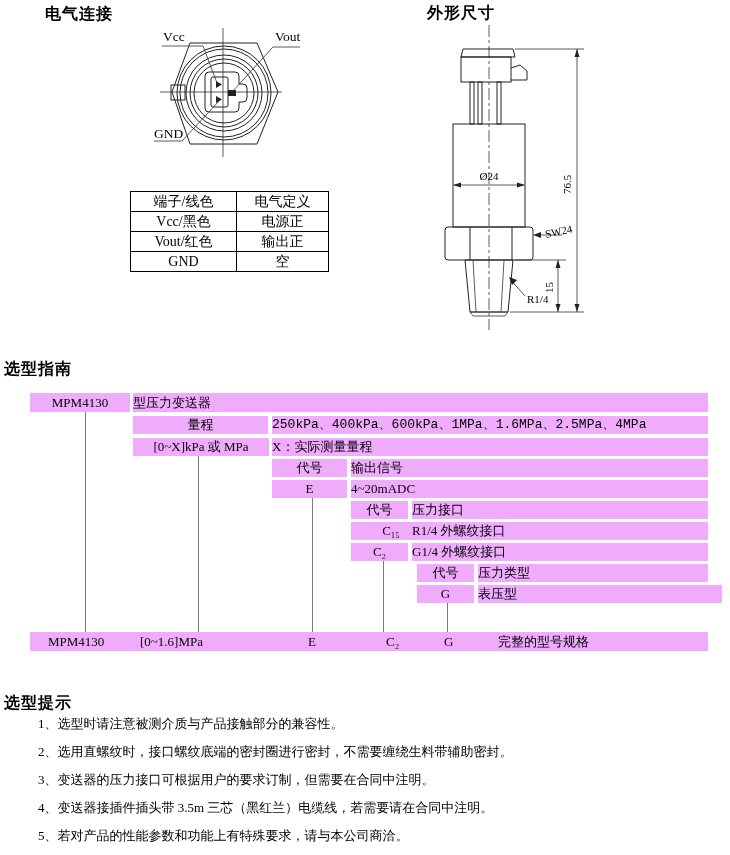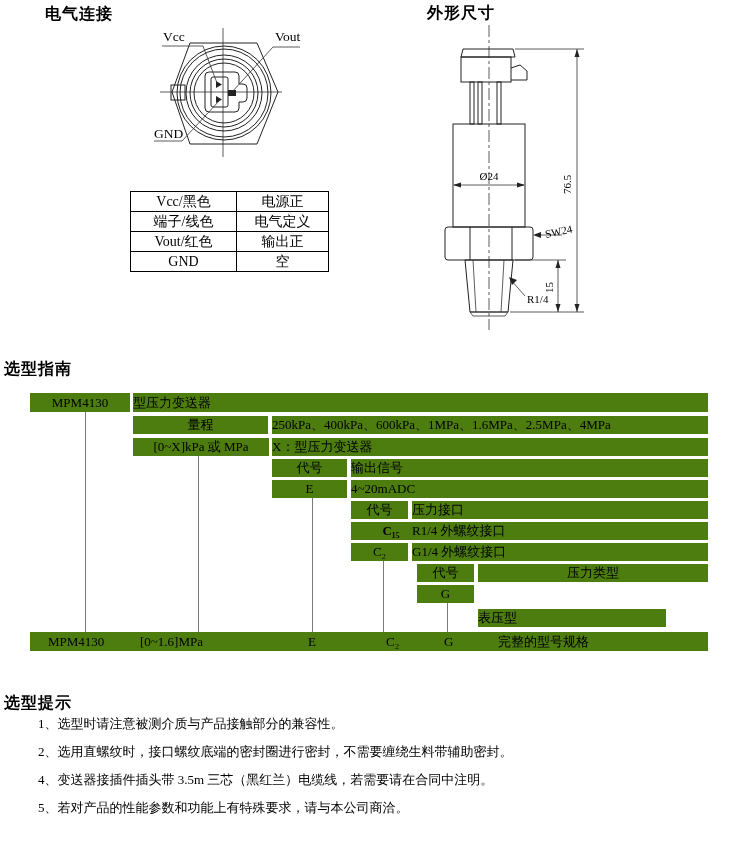--- a/index.html
+++ b/index.html
@@ -8,21 +8,21 @@
           font-family:"Liberation Serif","DejaVu Serif","DejaVu Sans",serif; color:#111;border-radius:12px; }
   .h1 { position:absolute; font-family:"Liberation Sans","DejaVu Sans",sans-serif;
         font-weight:700; font-size:16px; color:#000; white-space:nowrap; letter-spacing:1px; }
 
   
   .elec-table { position:absolute; left:130px; top:191px; border-collapse:collapse; table-layout:fixed; }
   .elec-table td { border:1.5px solid #000; text-align:center; font-size:14px; height:20px;
                    padding:0 4px; white-space:nowrap; color:#000; }
 
   
-  .cell { position:absolute; height:18px; background:#4d7c0f; font-size:13px; line-height:18px;
+  .cell { position:absolute; height:18px; background:#f0abfc; font-size:13px; line-height:18px;
           white-space:nowrap; color:#000; overflow:hidden; }
   .cc { text-align:center; }
   .cl { }
   .vline { position:absolute; width:1px; background:#7a7a7a; }
   .ex { height:19px; line-height:19px; }
   .ex span { position:absolute; top:0; }
 
   
   .tips-list { position:absolute; left:38px; top:717px; font-size:13px; color:#000; }
   .tip { height:14px; line-height:14px; margin-bottom:14px; white-space:nowrap; }
@@ -132,70 +132,70 @@
     </g>
   </svg>
 
   <table class="elec-table">
     <colgroup>
         <col style="width:106px">
         <col style="width:92px">
       </colgroup>
     <tbody>
         <tr>
+      <td>端子/线色</td>
+      <td>电气定义</td>
+    </tr>
+    <tr>
       <td>Vcc/黑色</td>
       <td>电源正</td>
-    </tr>
-    <tr>
-      <td>端子/线色</td>
-      <td>电气定义</td>
     </tr>
     <tr>
       <td>Vout/红色</td>
       <td>输出正</td>
     </tr>
     <tr>
       <td>GND</td>
       <td>空</td>
     </tr>
   </tbody>
     </table>
 
   <div class="h1" style="left:4px; top:359px;">选型指南</div>
 
   <div>
     <div class="cell cc" style="left:30px;  top:393px; width:100px; height:19px; line-height:19px;">MPM4130</div>
     <div class="cell cl" style="left:133px; top:393px; width:575px; height:19px; line-height:19px;">型压力变送器</div>
 
     <div class="cell cc" style="left:133px; top:416px; width:135px;">量程</div>
-    <div class="cell cl" style="left:272px; top:416px; width:436px;">250kPa、400kPa、600kPa、1MPa、1.6MPa、2.5MPa、4MPa</div>
+    <div class="cell cl" style="left:272px; top:416px; width:436px;font-family:Liberation Mono, monospace;">250kPa、400kPa、600kPa、1MPa、1.6MPa、2.5MPa、4MPa</div>
 
     <div class="cell cc" style="left:133px; top:438px; width:136px;">[0~X]kPa 或 MPa</div>
-    <div class="cell cl" style="left:272px; top:438px; width:436px;">X：型压力变送器</div>
+    <div class="cell cl" style="left:272px; top:438px; width:436px;">X：实际测量量程</div>
 
     <div class="cell cc" style="left:272px; top:459px; width:75px;">代号</div>
     <div class="cell cl" style="left:351px; top:459px; width:357px;">输出信号</div>
 
     <div class="cell cc" style="left:272px; top:480px; width:75px;">E</div>
     <div class="cell cl" style="left:351px; top:480px; width:357px;">4~20mADC</div>
 
     <div class="cell cc" style="left:351px; top:501px; width:57px;">代号</div>
     <div class="cell cl" style="left:412px; top:501px; width:296px;">压力接口</div>
 
-    <div class="cell cc" style="left:351px; top:522px; width:80px;font-weight:bold;">C₁₅</div>
+    <div class="cell cc" style="left:351px; top:522px; width:80px;">C₁₅</div>
     <div class="cell cl" style="left:412px; top:522px; width:296px;">R1/4 外螺纹接口</div>
 
     <div class="cell cc" style="left:351px; top:543px; width:57px;">C₂</div>
     <div class="cell cl" style="left:412px; top:543px; width:296px;">G1/4 外螺纹接口</div>
 
     <div class="cell cc" style="left:417px; top:564px; width:57px;">代号</div>
-    <div class="cell cl" style="left:478px; top:564px; width:230px;text-align:center;">压力类型</div>
+    <div class="cell cl" style="left:478px; top:564px; width:230px;">压力类型</div>
 
     <div class="cell cc" style="left:417px; top:585px; width:57px;">G</div>
-    <div class="cell cl" style="left:478px; top:585px; width:188px;margin-top:24px;">表压型</div>
+    <div class="cell cl" style="left:478px; top:585px; width:244px;">表压型</div>
 
     <div class="vline" style="left:85px;  top:412px; height:220px;"></div>
     <div class="vline" style="left:198px; top:456px; height:176px;"></div>
     <div class="vline" style="left:312px; top:498px; height:134px;"></div>
     <div class="vline" style="left:383px; top:561px; height:71px;"></div>
     <div class="vline" style="left:447px; top:603px; height:29px;"></div>
 
     <div class="cell ex" style="left:30px; top:632px; width:678px;">
       <span style="left:18px;">MPM4130</span>
       <span style="left:110px;">[0~1.6]MPa</span>
@@ -203,17 +203,18 @@
       <span style="left:356px;">C₂</span>
       <span style="left:414px;">G</span>
       <span style="left:468px;">完整的型号规格</span>
     </div>
   </div>
 
   <div class="h1" style="left:4px; top:693px;">选型提示</div>
   <div class="tips-list">
     <div class="tip">1、选型时请注意被测介质与产品接触部分的兼容性。</div>
     <div class="tip">2、选用直螺纹时，接口螺纹底端的密封圈进行密封，不需要缠绕生料带辅助密封。</div>
+    <div class="tip">3、变送器的压力接口可根据用户的要求订制，但需要在合同中注明。</div>
     <div class="tip">4、变送器接插件插头带 3.5m 三芯（黑红兰）电缆线，若需要请在合同中注明。</div>
     <div class="tip">5、若对产品的性能参数和功能上有特殊要求，请与本公司商洽。</div>
   </div>
 
 </div>
 
 </body></html>

